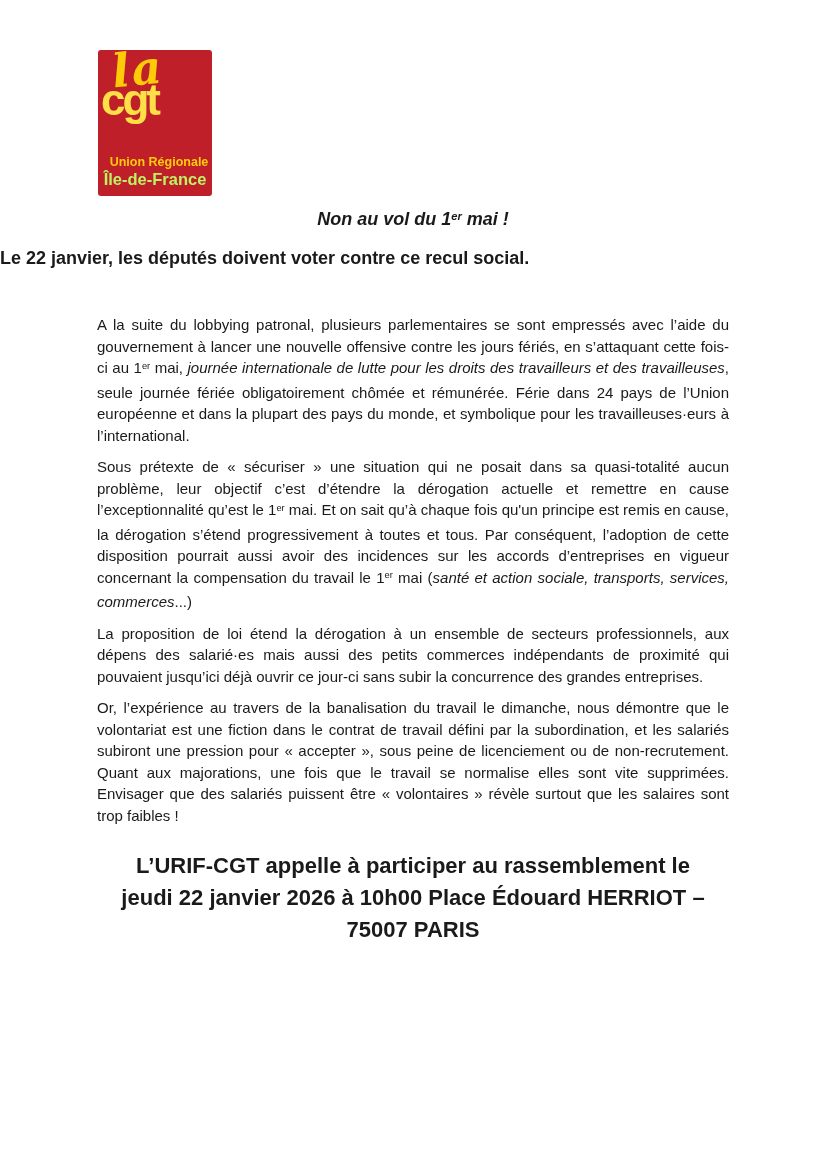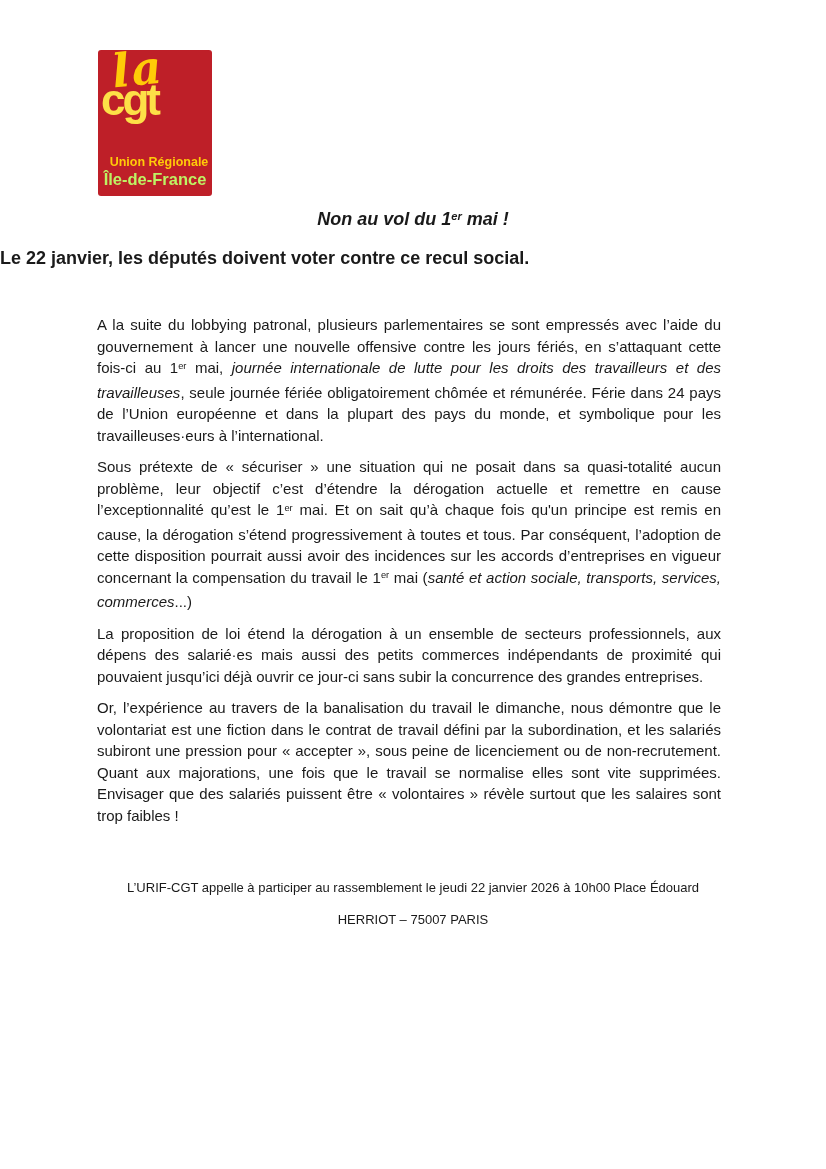--- a/index.html
+++ b/index.html
@@ -87,40 +87,40 @@
     font-size: 18px;
     line-height: 22px;
   }
 
   
   .content {
     margin: 45px 97px 0 97px;
     width: 632px;
   }
   .content p {
-    margin: 0 8px 10px 0;
+    margin: 0 0 10px 0;
     font-size: 15px;
     line-height: 21.5px;
     text-align: justify;
   }
   .seg-i { font-style: italic; }
   .seg-sup {
     font-size: 0.62em;
     position: relative;
     top: -0.45em;
     vertical-align: baseline;
   }
 
   
   .cta {
-    margin: 46px auto 0 auto;
+    margin: 24px auto 0 auto;
     width: 596px;
     text-align: center;
-    font-weight: normal;
-    font-size: 13px;
+    font-weight: bold;
+    font-size: 22px;
     line-height: 32px;
   }
 </style>
 </head>
 <body>
 
 <div class="page">
 
   <div class="logo" style="background: rgb(190, 31, 40);">
     <span class="logo-la" style="color: rgb(255, 203, 8);">la</span>

